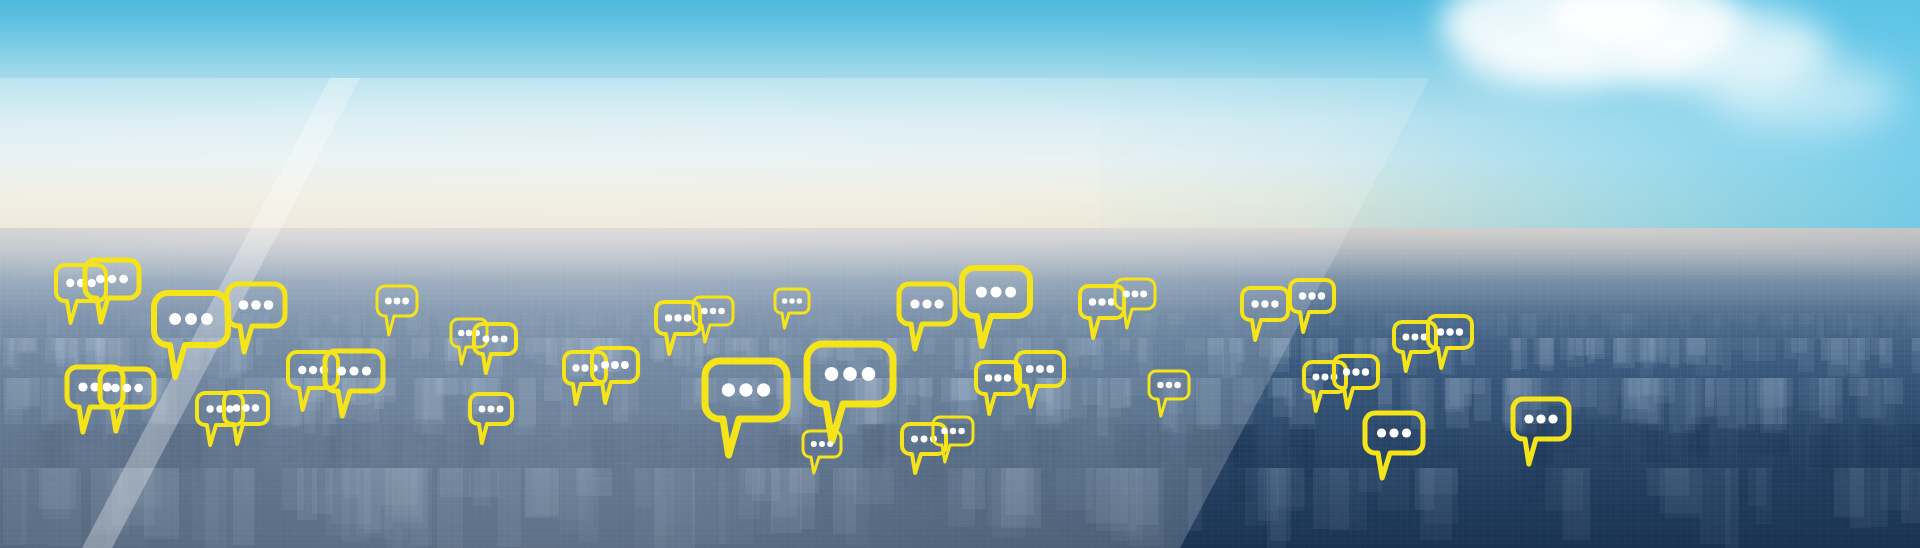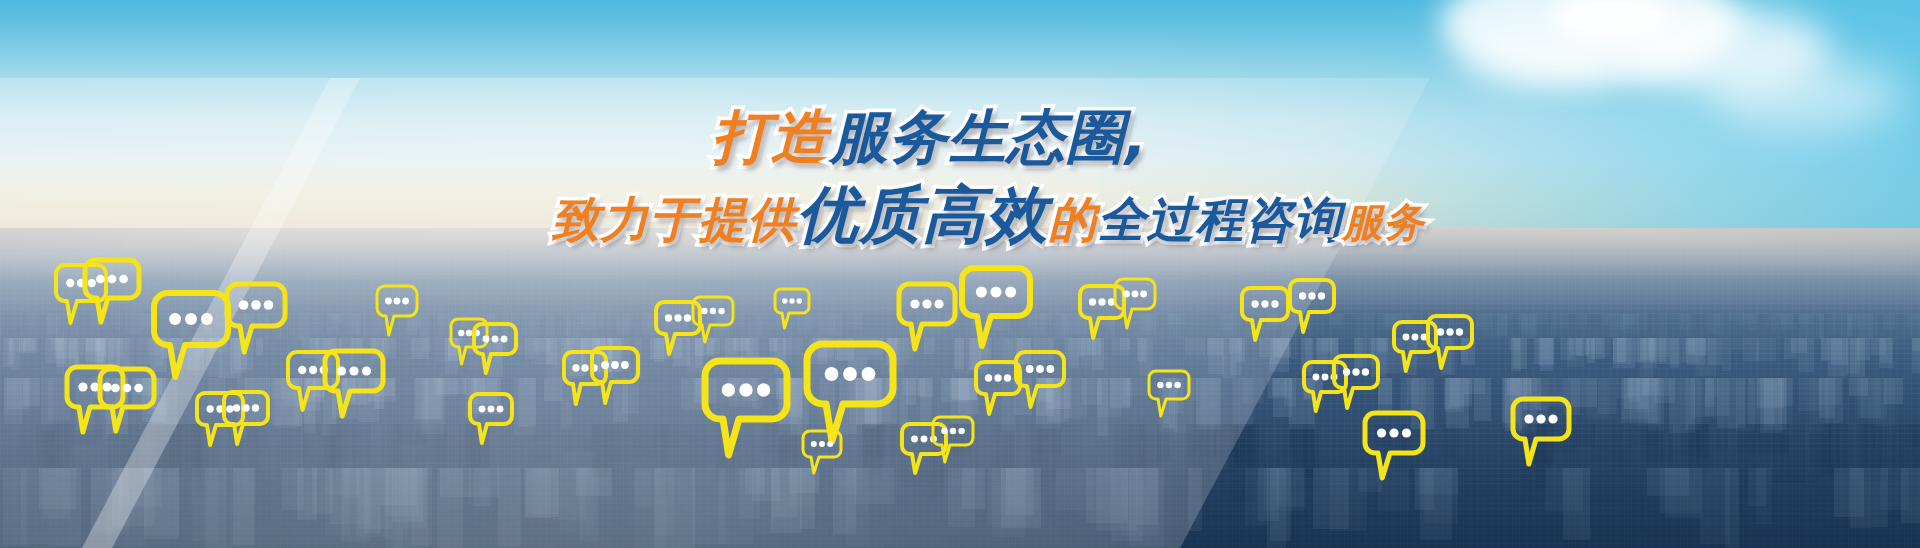--- a/index.html
+++ b/index.html
@@ -1446,18 +1446,14 @@
       <div class="bub" style="left: 1508px; top: 394px;">
         <svg width="66" height="75" viewBox="-5 -5 66 75">
           <path d="M 10 0 H 46 A 10 10 0 0 1 56 10 V 30 A 10 10 0 0 1 46 40 H 23 L 15.85 65 L 12 40 H 10 A 10 10 0 0 1 0 30 V 10 A 10 10 0 0 1 10 0 Z" fill="none" stroke="#f5e419" stroke-width="5" stroke-linejoin="round" stroke-linecap="round"></path>
           <circle cx="15.96" cy="20" r="4.6000000000000005" fill="#ffffff"></circle>
           <circle cx="28" cy="20" r="4.6000000000000005" fill="#ffffff"></circle>
           <circle cx="40.04" cy="20" r="4.6000000000000005" fill="#ffffff"></circle>
         </svg>
       </div>
     </div>
 
-  <div class="headline">
-    <div class="hl-line l1" id="hl1"><span class="seg orange s-big">打造</span><span class="seg blue s-big">服务生态圈,</span></div>
-    <div class="hl-line l2" id="hl2"><span class="seg orange s-md">致力于提供</span><span class="seg blue s-xl">优质高效</span><span class="seg orange s-md">的</span><span class="seg blue s-md">全过程咨询</span><span class="seg orange s-sm">服务</span></div>
-  </div>
 
 </div>
 
 </body></html>

